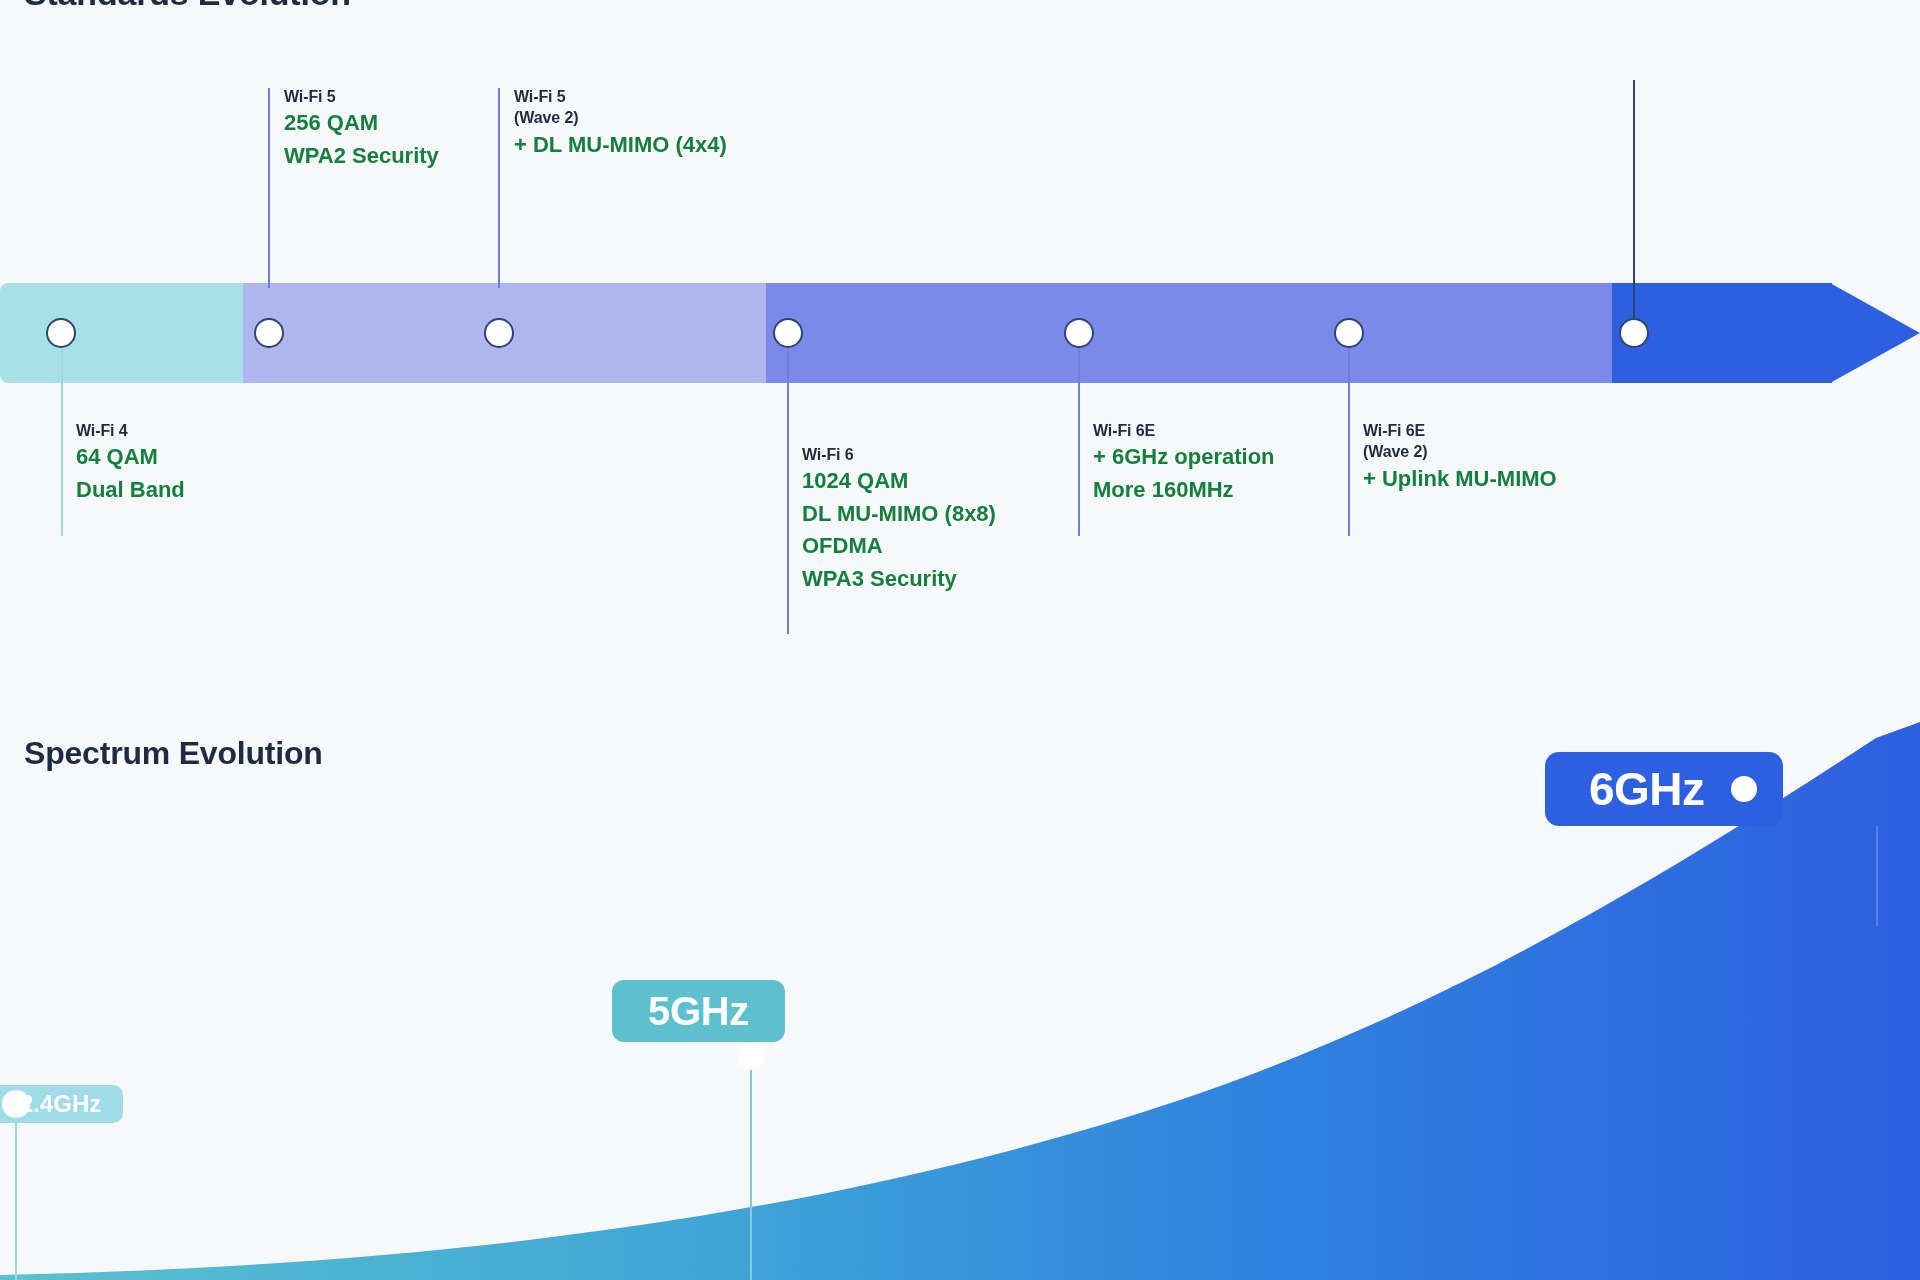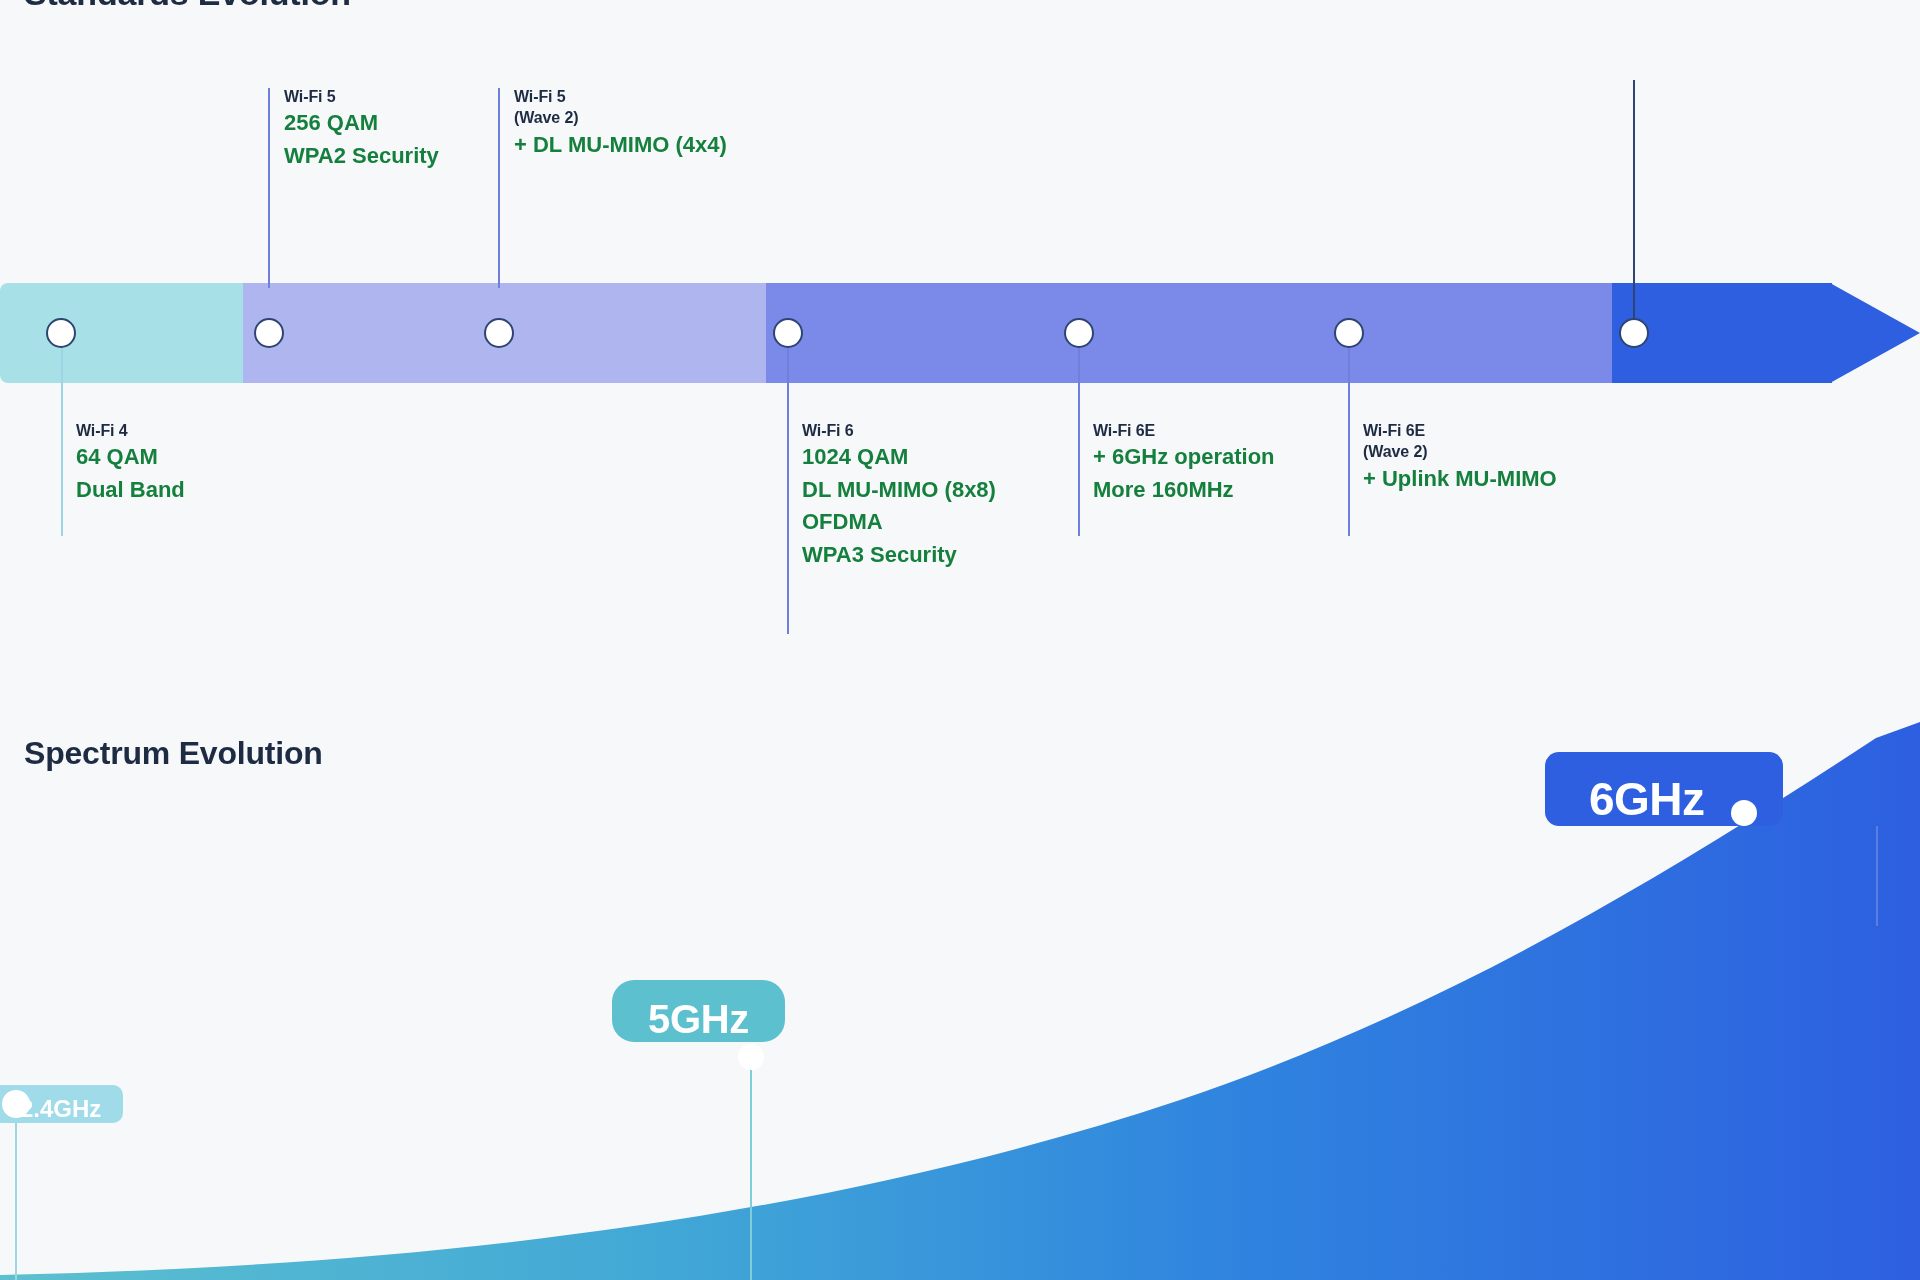--- a/index.html
+++ b/index.html
@@ -120,21 +120,21 @@
     width: 1920px;
     height: 580px;
     overflow: hidden;
   }
   #curve-svg { position: absolute; left: 0; top: 0; }
 
   
   .freq-badge {
     position: absolute;
     display: flex;
-    align-items: flex-end;
+    align-items: center;
     border-radius: 14px;
     color: #ffffff;
     font-weight: 700;
     white-space: nowrap;
     z-index: 12;
   }
   #badge-6ghz {
     left: 1545px;
     top: 752px;
     height: 74px;
@@ -145,21 +145,21 @@
     gap: 26px;
   }
   #badge-5ghz {
     left: 612px;
     top: 980px;
     height: 62px;
     padding: 0 36px;
     background: #5cc0cf;
     font-size: 40px;
     letter-spacing: -0.3px;
-    border-radius: 22px;
+    border-radius: 12px;
   }
   #badge-24ghz {
     left: -20px;
     top: 1085px;
     height: 38px;
     padding: 0 22px 0 40px;
     background: #9fdbe8;
     font-size: 24px;
     border-radius: 10px;
   }
@@ -220,21 +220,21 @@
   <div class="leader dark" style="left:1633px; top:80px; height:252px;"></div>
 
   <div class="leader" style="left:61px; top:346px; height:190px; background:#9fd4e2;"></div>
   <div class="label-block" style="left:76px; top:420px;">
     <div class="label-title">Wi-Fi 4</div>
     <div class="label-line">64 QAM</div>
     <div class="label-line">Dual Band</div>
   </div>
 
   <div class="leader" style="left:787px; top:346px; height:288px;"></div>
-  <div class="label-block" style="left:802px; top:420px;">
+  <div class="label-block" style="left:802px; top:444px;">
     <div class="label-title">Wi-Fi 6</div>
     <div class="label-line">1024 QAM</div>
     <div class="label-line">DL MU-MIMO (8x8)</div>
     <div class="label-line">OFDMA</div>
     <div class="label-line">WPA3 Security</div>
   </div>
 
   <div class="leader" style="left:1078px; top:346px; height:190px;"></div>
   <div class="label-block" style="left:1093px; top:420px;">
     <div class="label-title">Wi-Fi 6E</div>

